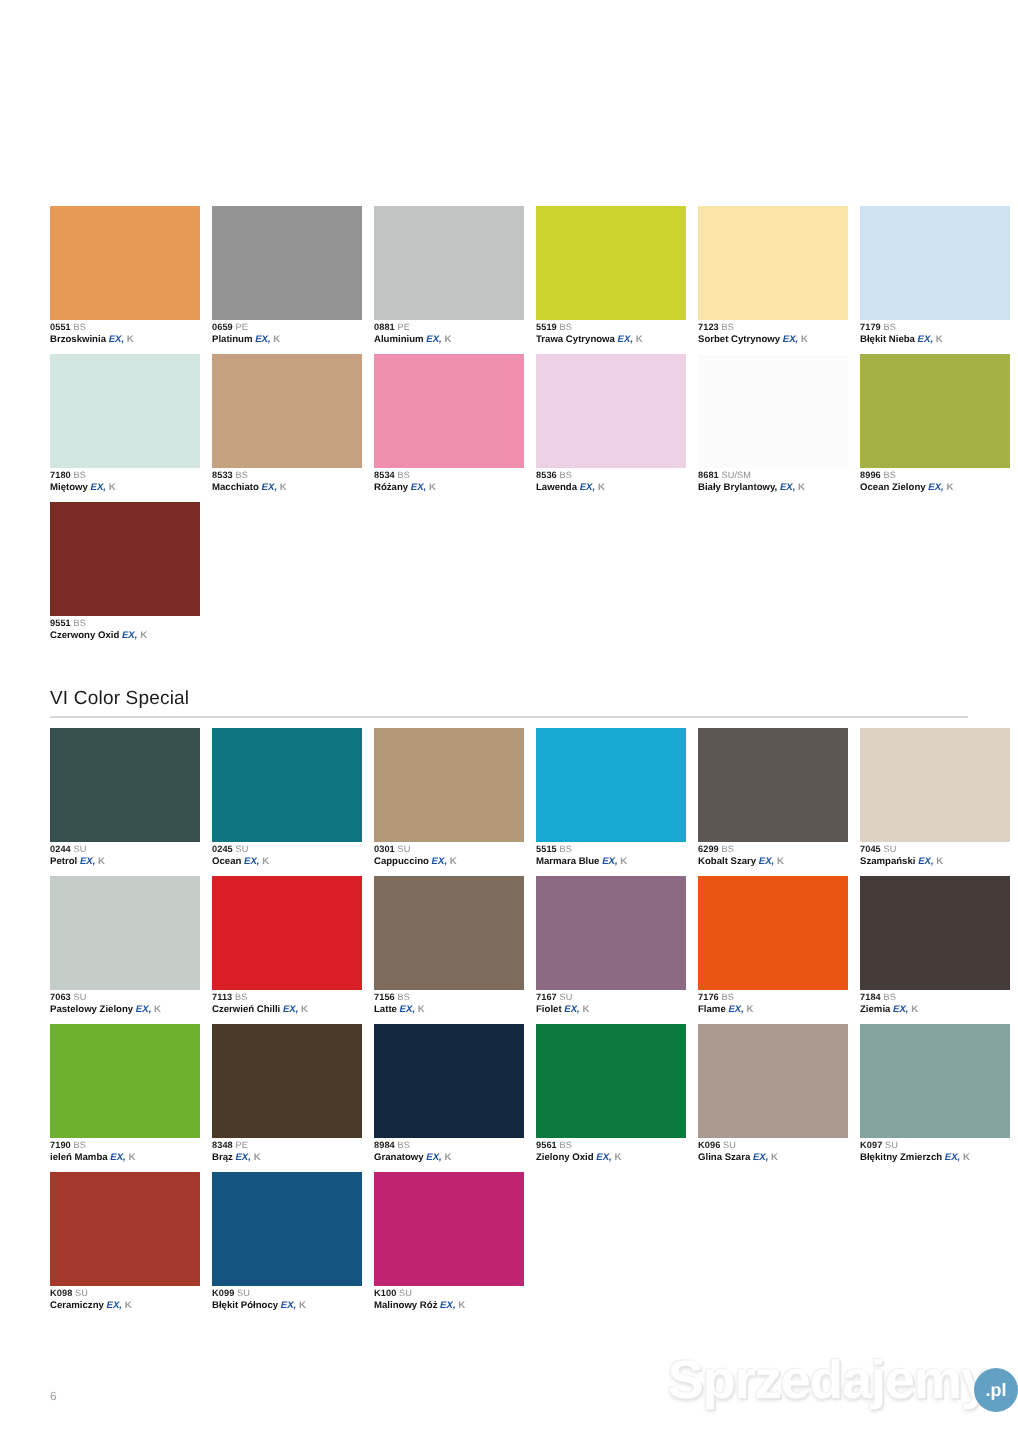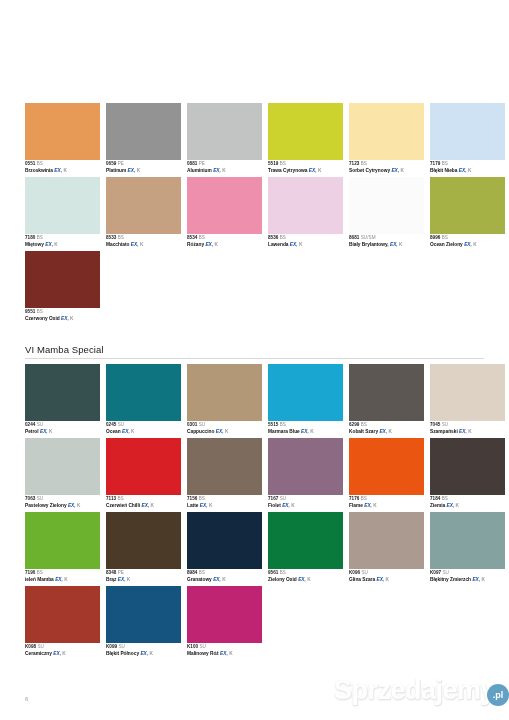--- a/index.html
+++ b/index.html
@@ -238,21 +238,21 @@
         <div class="cell">
           <div class="chip" style="background: rgb(122, 43, 35);"></div>
           <div class="cell-labels">
             <div class="code-line">9551 <span class="suffix">BS</span></div>
             <div class="name-line">Czerwony Oxid <span class="ex">EX,</span> <span class="kmark">K</span></div>
           </div>
         </div>
       </div>
   </div>
 
-  <div class="section-title" id="vi-title" style="top:344px;">VI Mamba Special</div>
+  <div class="section-title" id="vi-title" style="top:344px;">VI Color Special</div>
   <div class="section-rule" id="vi-rule" style="top:358px;"></div>
 
   <div class="section-block" id="block-vi" style="top:364px;">
     <div class="grid" id="grid-vi">
         <div class="cell">
           <div class="chip" style="background: rgb(54, 80, 79);"></div>
           <div class="cell-labels">
             <div class="code-line">0244 <span class="suffix">SU</span></div>
             <div class="name-line">Petrol <span class="ex">EX,</span> <span class="kmark">K</span></div>
           </div>

